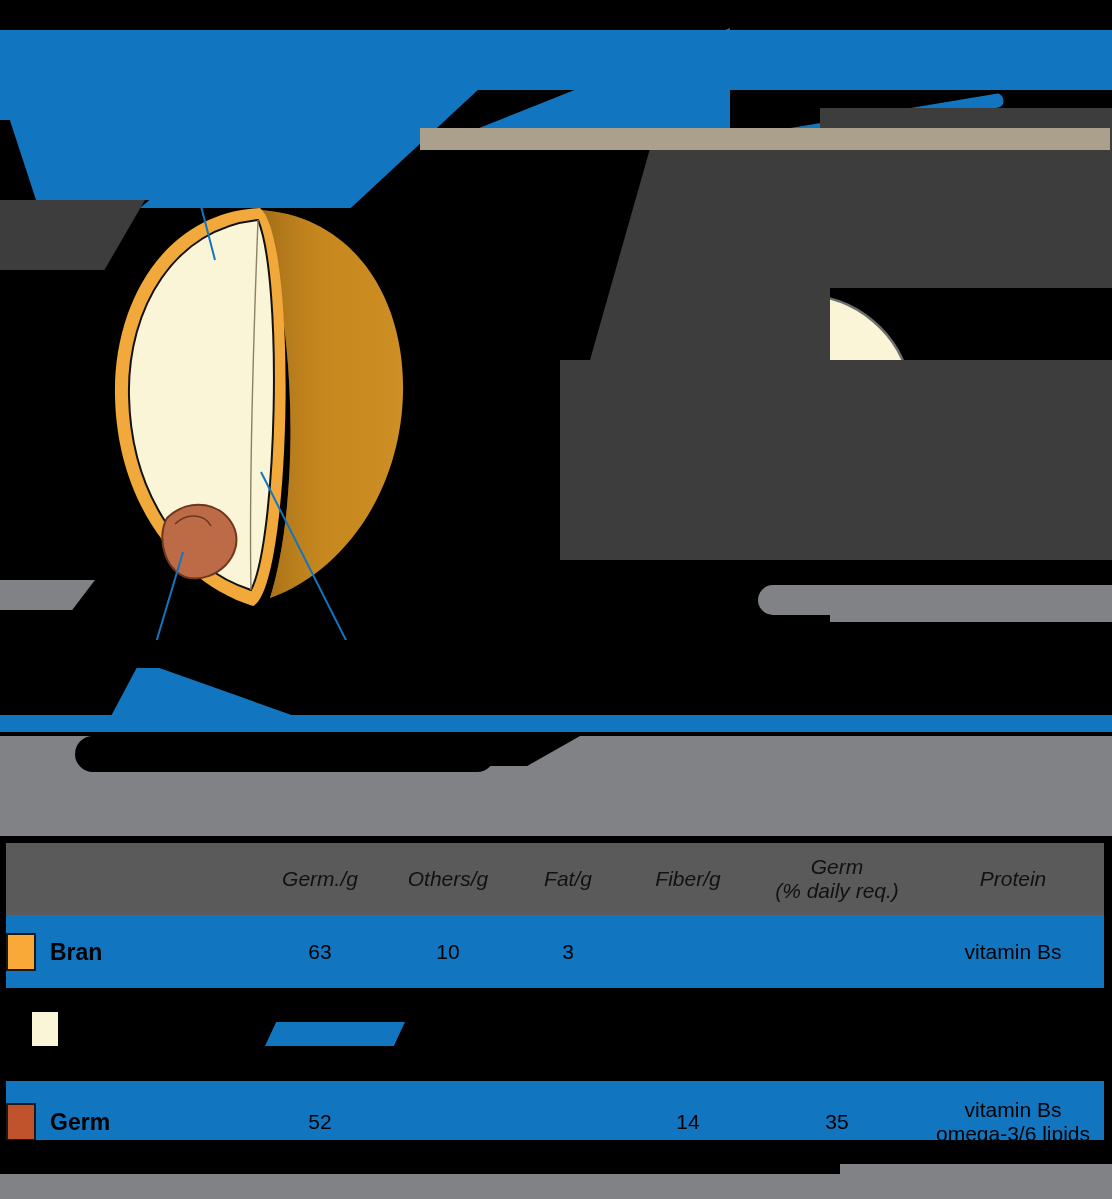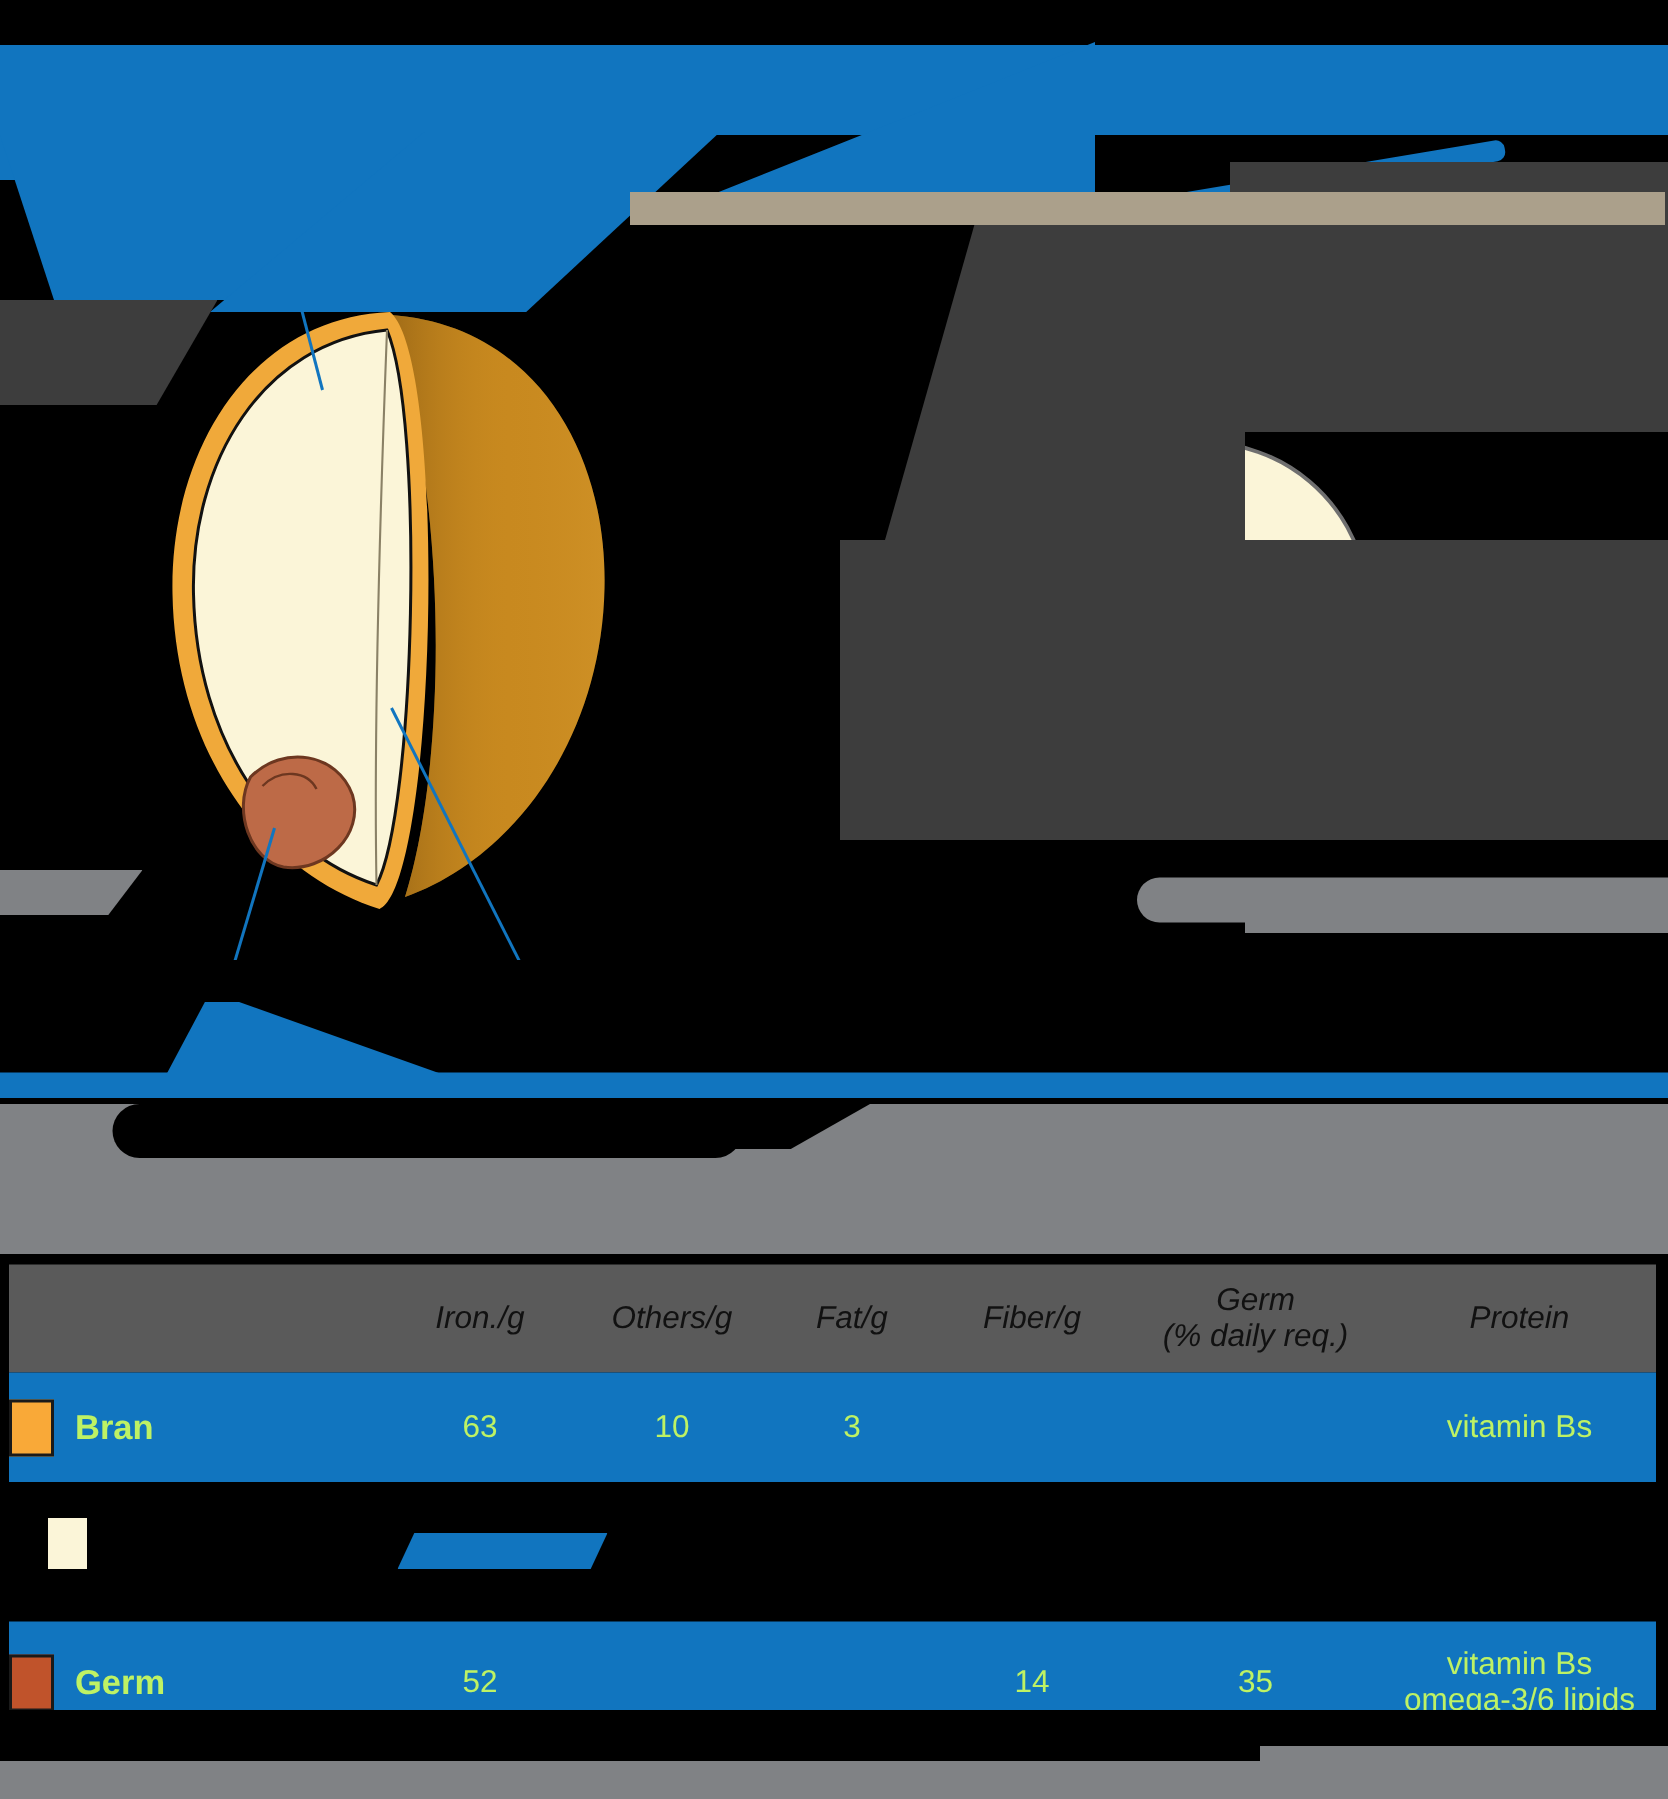--- a/index.html
+++ b/index.html
@@ -28,21 +28,21 @@
   #nutri-table{position:absolute;left:6px;top:843px;width:1098px;
     border-collapse:collapse;table-layout:fixed;}
   #nutri-table th,#nutri-table td{padding:0;margin:0;}
   .thead-row{background:#5a5a5a;height:72px;}
   .thead-row th{
     color:#111;font-style:italic;font-weight:normal;font-size:21px;
     text-align:center;vertical-align:middle;line-height:1.15;
     font-family:"Liberation Sans",sans-serif;}
   .data-row{height:73px;background:#1175bf;}
   .data-row td{
-    color:#bef264;font-size:21px;text-align:center;vertical-align:middle;
+    color:#000000;font-size:21px;text-align:center;vertical-align:middle;
     font-family:"Liberation Sans",sans-serif;}
   .data-row td.namecell{text-align:left;padding-left:30px;}
   .swatch{display:inline-block;width:26px;height:34px;border:2px solid #1a1a1a;
     vertical-align:middle;margin-right:14px;}
   .rowname{font-weight:bold;font-size:23px;vertical-align:middle;}
   .others-cell{line-height:1.12;font-size:20px;}
   .rowgap{height:10px;background:#000;}
   .row-hidden{background:#000;}
   .row-hidden td{color:#000;}
 
@@ -138,21 +138,21 @@
   <div class="blue abs" style="left:0;top:715px;width:1112px;height:17px;"></div>
   <div class="blue abs" style="left:110px;top:668px;width:190px;height:50px;clip-path:polygon(14% 0,26% 0,100% 100%,0 100%);"></div>
   <div class="gray abs" style="left:0;top:736px;width:1112px;height:100px;"></div>
   <div class="occl" style="left:75px;top:736px;width:420px;height:36px;border-radius:18px;"></div>
   <div class="occl" style="left:250px;top:736px;width:330px;height:30px;clip-path:polygon(16% 0,100% 0,84% 100%,0 100%);"></div>
 
   <table id="nutri-table">
     <thead>
       <tr class="thead-row">
         <th style="width:250px"></th>
-        <th style="width:128px">Iron./g</th>
+        <th style="width:128px">Germ./g</th>
         <th style="width:128px">Others/g</th>
         <th style="width:112px">Fat/g</th>
         <th style="width:128px">Fiber/g</th>
         <th style="width:170px">
           <div>Germ</div>
           <div>(% daily req.)</div>
         </th>
         <th style="width:182px">Protein</th>
       </tr>
     </thead>

